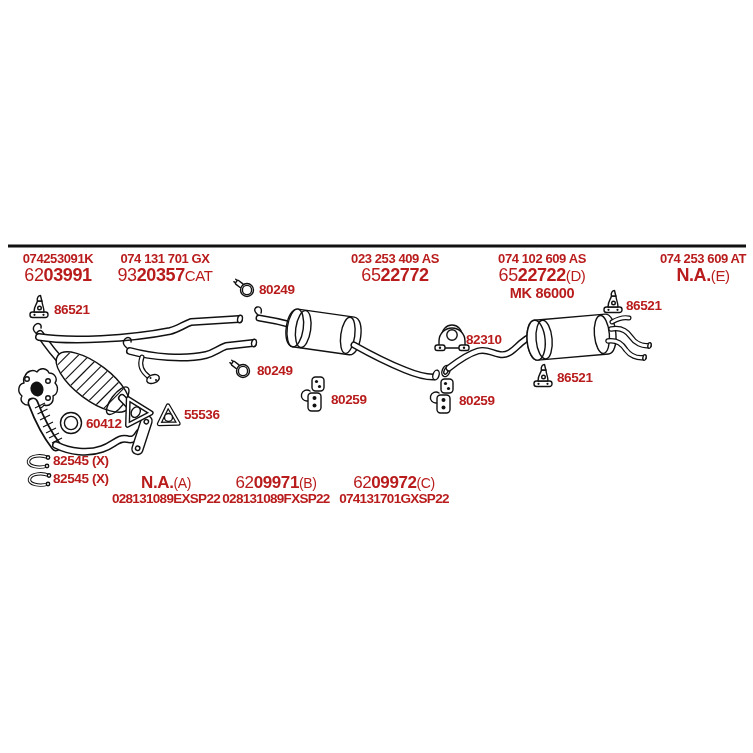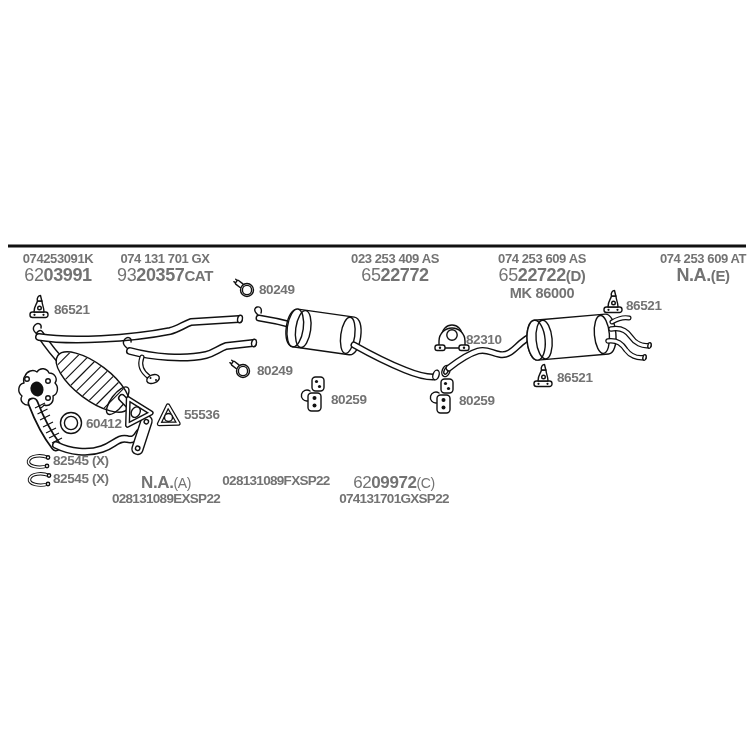--- a/index.html
+++ b/index.html
@@ -1,17 +1,17 @@
 <!DOCTYPE html>
 <html><head>
 <meta charset="utf-8">
 <style>
   html,body{margin:0;padding:0;background:#fff;}
   .stage{position:relative;width:753px;height:753px;background:#fff;overflow:hidden;
-         font-family:"Liberation Sans",sans-serif;color:#737373;}
+         font-family:"Liberation Sans",sans-serif;color:#b91c1c;}
   .stage svg{position:absolute;left:0;top:0;}
   
   .ln{fill:none;stroke:#111;stroke-width:1.4;stroke-linecap:round;stroke-linejoin:round;}
   .fw{fill:#fff;stroke:#111;stroke-width:1.4;stroke-linejoin:round;}
   .fk{fill:#111;stroke:none;}
   .t8 {fill:none;stroke:#111;stroke-width:8;stroke-linecap:round;stroke-linejoin:round;}
   .t8i{fill:none;stroke:#fff;stroke-width:5;stroke-linecap:round;stroke-linejoin:round;}
   .t7 {fill:none;stroke:#111;stroke-width:7;stroke-linecap:round;stroke-linejoin:round;}
   .t7i{fill:none;stroke:#fff;stroke-width:4.2;stroke-linecap:round;stroke-linejoin:round;}
   .t11{fill:none;stroke:#111;stroke-width:11;stroke-linecap:round;}
@@ -21,21 +21,21 @@
   .t4 {fill:none;stroke:#111;stroke-width:5;stroke-linecap:round;}
   .t4i{fill:none;stroke:#fff;stroke-width:2.6;stroke-linecap:round;}
   .hh{stroke:#111;stroke-width:1.1;}
   
   .lbl{position:absolute;white-space:nowrap;line-height:1.05;}
   .ctr{text-align:center;}
   .oe{font-size:13px;font-weight:700;letter-spacing:-0.4px;}
   .pn{font-size:18px;letter-spacing:-0.4px;}
   .pn .pre{font-weight:400;}
   .pn .num{font-weight:700;}
-  .pn .suf{font-size:15px;font-weight:700;text-align:center;}
+  .pn .suf{font-size:15px;font-weight:400;text-align:center;}
   .note{font-size:14.5px;font-weight:700;letter-spacing:-0.3px;margin-top:1px;}
   .fit{font-size:13.5px;font-weight:700;letter-spacing:-0.4px;}
   .pn2{font-size:17px;letter-spacing:-0.4px;}
   .pn2 .pre{font-weight:400;}
   .pn2 .num{font-weight:700;}
   .pn2 .suf{font-size:14px;font-weight:400;}
   .code2{font-size:13.5px;font-weight:700;letter-spacing:-0.7px;}
 </style>
 </head>
 <body>
@@ -236,21 +236,21 @@
     <div class="oe">074 131 701 GX</div>
     <div class="pn"><span class="pre">93</span><span class="num">20357</span><span class="suf">CAT</span></div>
   </div>
 
   <div class="lbl ctr" style="left:330px;top:252px;width:130px">
     <div class="oe">023 253 409 AS</div>
     <div class="pn"><span class="pre">65</span><span class="num">22772</span><span class="suf"></span></div>
   </div>
 
   <div class="lbl ctr" style="left:477px;top:252px;width:130px">
-    <div class="oe">074 253 609 AS</div>
+    <div class="oe">074 102 609 AS</div>
     <div class="pn"><span class="pre">65</span><span class="num">22722</span><span class="suf">(D)</span></div>
     <div class="note">MK 86000</div>
   </div>
 
   <div class="lbl ctr" style="left:638px;top:252px;width:130px">
     <div class="oe">074 253 609 AT</div>
     <div class="pn"><span class="pre"></span><span class="num">N.A.</span><span class="suf">(E)</span></div>
   </div>
 
   <div class="lbl fit" style="left:54px;top:303px">86521</div>
@@ -264,20 +264,21 @@
   <div class="lbl fit" style="left:184px;top:408px">55536</div>
   <div class="lbl fit" style="left:86px;top:417px">60412</div>
   <div class="lbl fit" style="left:53px;top:454px">82545 (X)</div>
   <div class="lbl fit" style="left:53px;top:472px">82545 (X)</div>
 
   <div class="lbl ctr" style="left:101px;top:474px;width:130px">
     <div class="pn2"><span class="pre"></span><span class="num">N.A.</span><span class="suf">(A)</span></div>
     <div class="code2">028131089EXSP22</div>
   </div>
   <div class="lbl ctr" style="left:211px;top:474px;width:130px">
+    <div class="pn2"><span class="pre">62</span><span class="num">09971</span><span class="suf">(B)</span></div>
     <div class="code2">028131089FXSP22</div>
   </div>
   <div class="lbl ctr" style="left:329px;top:474px;width:130px">
     <div class="pn2"><span class="pre">62</span><span class="num">09972</span><span class="suf">(C)</span></div>
     <div class="code2">074131701GXSP22</div>
   </div>
 
 </div>
 
 </body></html>

